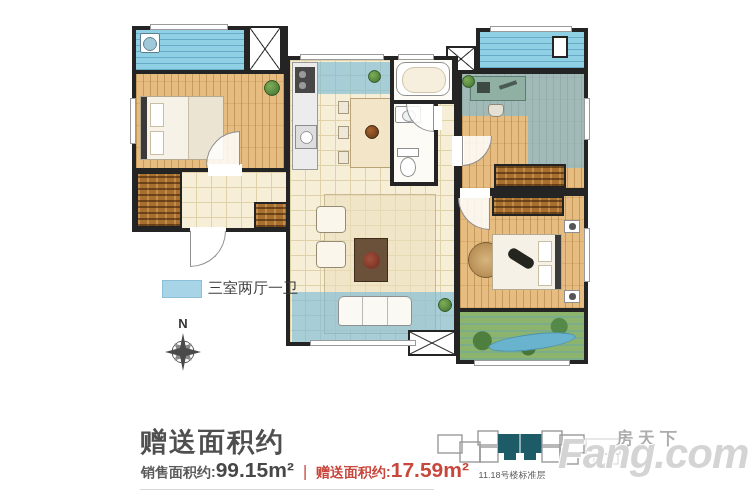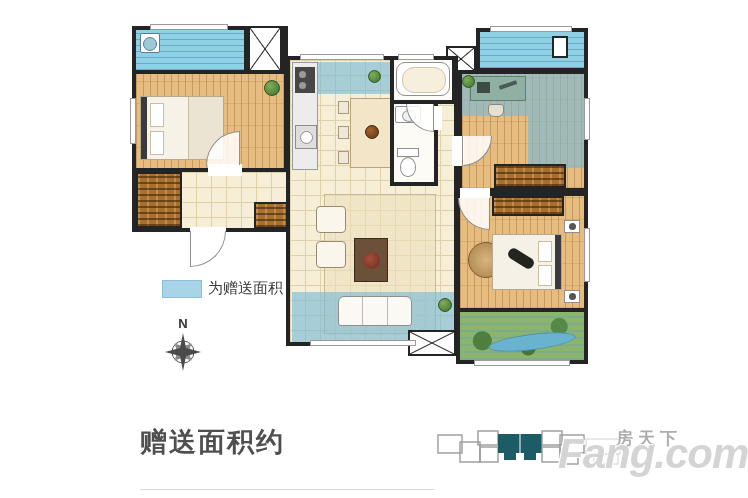--- a/index.html
+++ b/index.html
@@ -193,30 +193,37 @@
   <div class="abs win" style="left:490px;top:26px;width:82px;height:6px;"></div>
   <div class="abs win" style="left:300px;top:54px;width:84px;height:6px;"></div>
   <div class="abs win" style="left:398px;top:54px;width:36px;height:6px;"></div>
   <div class="abs win" style="left:130px;top:98px;width:6px;height:46px;"></div>
   <div class="abs win" style="left:310px;top:340px;width:106px;height:6px;"></div>
   <div class="abs win" style="left:474px;top:360px;width:96px;height:6px;"></div>
   <div class="abs win" style="left:584px;top:228px;width:6px;height:54px;"></div>
   <div class="abs win" style="left:584px;top:98px;width:6px;height:42px;"></div>
 
   <div class="abs" style="left:162px;top:280px;width:38px;height:16px;background:#a8d4e8;border:1px solid #8bc0d8;"></div>
-  <div class="abs legendlabel" style="left:208px;top:279px;">为赠送面积</div>
+  <div class="abs legendlabel" style="left:208px;top:279px;">三室两厅一卫</div>
 
   <div class="abs northlabel" style="left:163px;top:316px;width:40px;">N</div>
   <svg class="abs" style="left:163px;top:332px;" width="40" height="40" viewBox="0 0 40 40">
     <circle cx="20" cy="20" r="11" fill="none" stroke="#555" stroke-width="1"></circle>
     <polygon points="20,8 24,16 32,20 24,24 20,32 16,24 8,20 16,16" fill="#8a8a8a" transform="rotate(45 20 20)"></polygon>
     <polygon points="20,1 23,16 38,20 23,24 20,39 17,24 2,20 17,16" fill="#4a4a4a"></polygon>
   </svg>
 
   <div class="abs title" style="left:140px;top:424px;">赠送面积约</div>
+  <div class="abs arearow" style="left:141px;top:458px;">
+    <span class="alabel">销售面积约:</span>
+    <span class="avalue">99.15m²</span>
+    <span class="sep">|</span>
+    <span class="alabel red">赠送面积约:</span>
+    <span class="avalue red">17.59m²</span>
+  </div>
   <div class="abs" style="left:140px;top:489px;width:294px;height:1px;background:#d8d8d8;"></div>
 
   <svg class="abs" style="left:436px;top:427px;" width="192" height="42" viewBox="0 0 192 42">
     <g fill="none" stroke="#9a9a9a" stroke-width="1.4">
       <rect x="2" y="8" width="24" height="18"></rect>
       <rect x="24" y="15" width="20" height="20"></rect>
       <rect x="42" y="4" width="20" height="14"></rect>
       <rect x="44" y="20" width="18" height="15"></rect>
     </g>
     <rect x="62" y="7" width="44" height="19" fill="#1d5c66"></rect>
@@ -227,17 +234,18 @@
       <rect x="106" y="4" width="20" height="14"></rect>
       <rect x="106" y="20" width="18" height="15"></rect>
       <rect x="124" y="8" width="24" height="18"></rect>
       <rect x="128" y="28" width="14" height="9"></rect>
     </g>
     <g fill="none" stroke="#d9d9d9" stroke-width="1.2">
       <rect x="150" y="12" width="34" height="15"></rect>
       <rect x="158" y="27" width="24" height="10"></rect>
     </g>
   </svg>
+  <div class="abs caption" style="left:437px;top:469px;width:150px;">11.18号楼标准层</div>
 
   <div class="abs fangcn" style="left:616px;top:427px;">房天下</div>
   <div class="abs fangen" style="left:558px;top:430px;">Fang.com</div>
 
 </div>
 
 </body></html>

